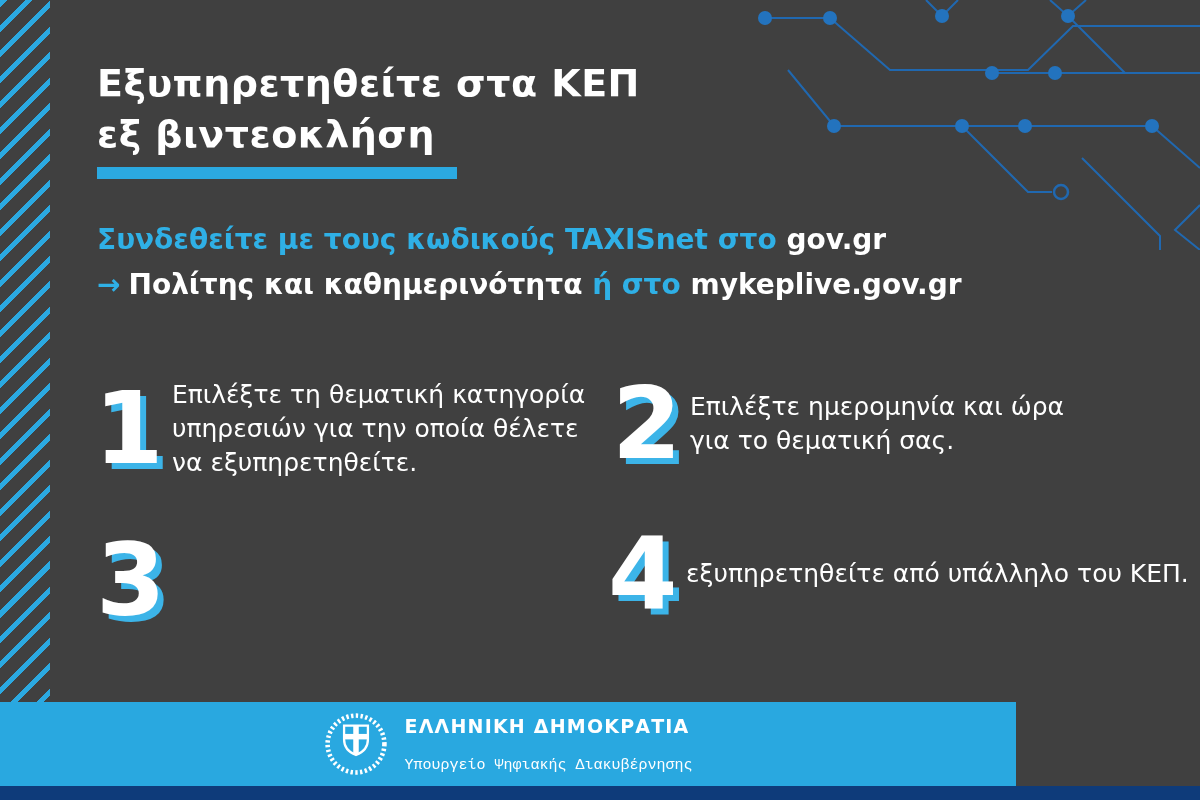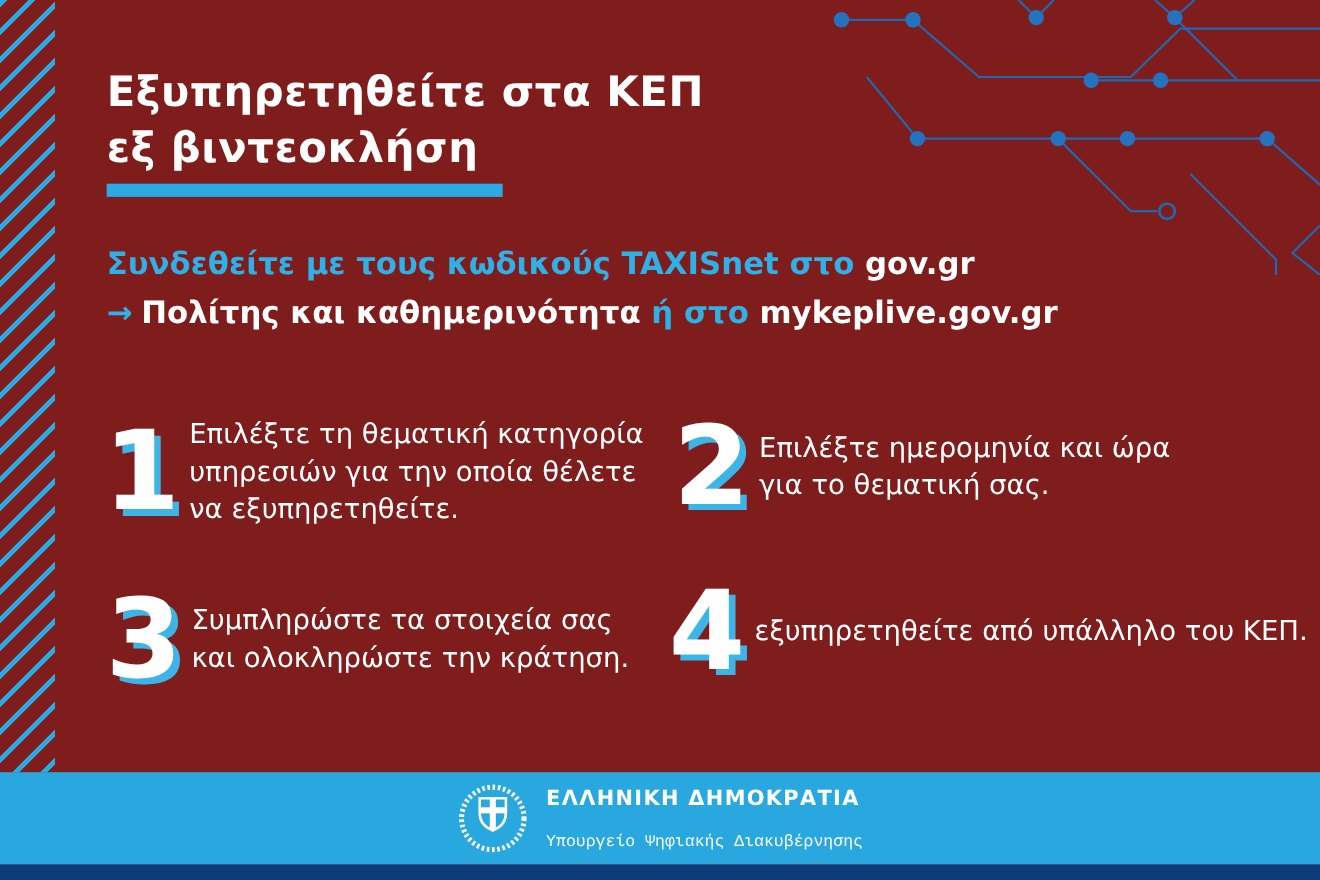--- a/index.html
+++ b/index.html
@@ -1,21 +1,21 @@
 <!DOCTYPE html>
 <html><head>
 <meta charset="utf-8">
 <style>
   html,body{margin:0;padding:0;background:#0e3b7a;}
   *{box-sizing:border-box;}
   .poster{
     position:relative;
     width:1200px;height:800px;
     overflow:hidden;
-    background:#7f1d1d;
+    background:#404040;
     font-family:"DejaVu Sans",sans-serif;
     color:#ffffff;
   }
   
   .stripes{
     position:absolute;left:0;top:0;width:50px;height:702px;
     background:repeating-linear-gradient(135deg,#2BA9E1 0 5px,transparent 5px 18px);
   }
   
   .circuit{position:absolute;top:0;right:0;}
@@ -37,21 +37,21 @@
     text-shadow:6px 6px 0 #3CB4E8;
   }
   .step-text{font-size:25px;line-height:34px;font-weight:400;}
   .step-text .l{white-space:nowrap;display:block;}
   .step-1{left:94px;top:378px;}
   .step-2{left:612px;top:378px;}
   .step-3{left:96px;top:535px;}
   .step-4{left:608px;top:528px;}
   
   .footer{
-    position:absolute;left:0;top:702px;width:1200px;height:84px;
+    position:absolute;left:0;top:702px;width:1016px;height:84px;
     background:#29A8E0;
     display:flex;align-items:center;justify-content:center;
   }
   .footer-inner{display:flex;align-items:center;}
   .emblem{flex:none;margin-right:15px;}
   .footer-org{font-size:19px;font-weight:700;letter-spacing:1.2px;white-space:nowrap;}
   .footer-ministry{font-size:15px;font-weight:400;margin-top:20px;white-space:nowrap;font-family:Liberation Mono, monospace;}
   .bottom-strip{position:absolute;left:0;top:786px;width:1200px;height:14px;background:#0e3b7a;}
 </style>
 </head>
@@ -111,24 +111,20 @@
   <div class="step step-2">
     <div class="step-num">2</div>
     <div class="step-text">
       <span class="l">Επιλέξτε ημερομηνία και ώρα</span>
       <span class="l">για το θεματική σας.</span>
     </div>
   </div>
 
   <div class="step step-3">
     <div class="step-num">3</div>
-    <div class="step-text">
-      <span class="l">Συμπληρώστε τα στοιχεία σας</span>
-      <span class="l">και ολοκληρώστε την κράτηση.</span>
-    </div>
   </div>
 
   <div class="step step-4">
     <div class="step-num">4</div>
     <div class="step-text">
       <span class="l">εξυπηρετηθείτε από υπάλληλο του ΚΕΠ.</span>
     </div>
   </div>
 
   <div class="footer">

